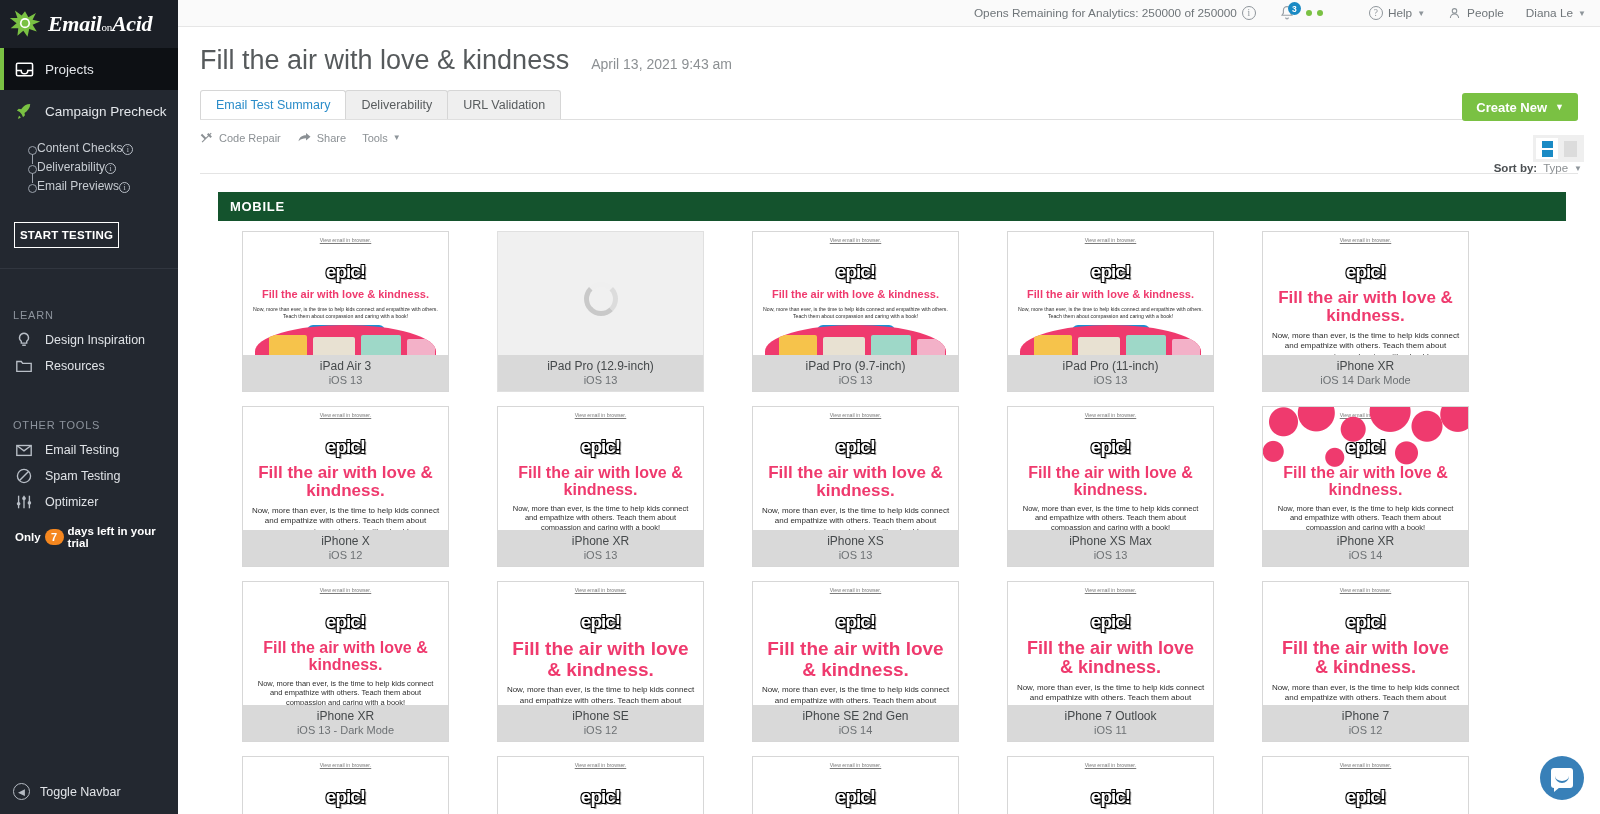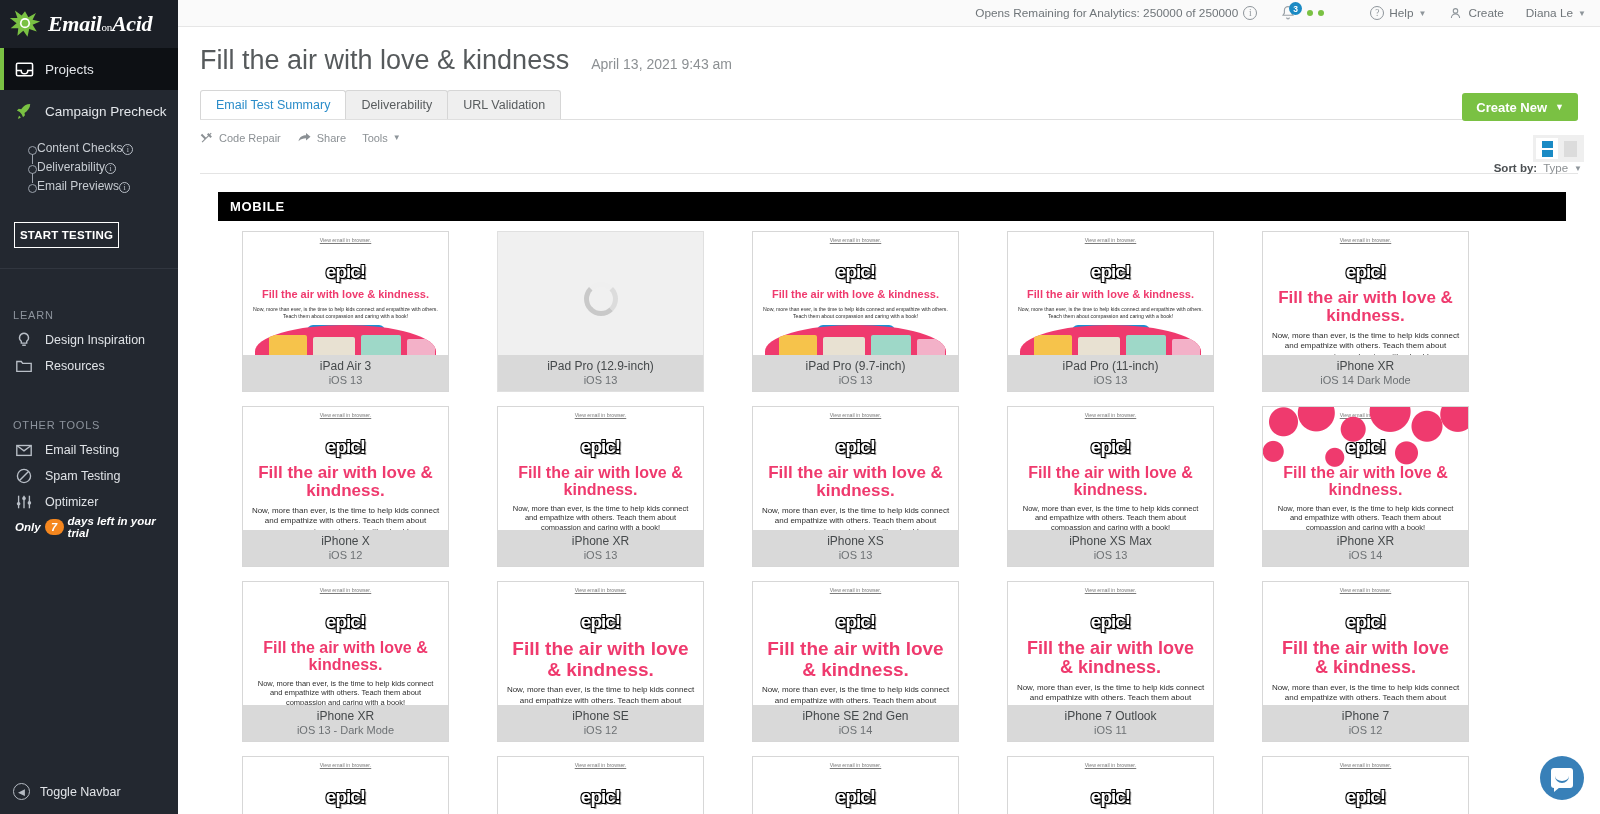--- a/index.html
+++ b/index.html
@@ -71,22 +71,22 @@
     font-size: 11px; color: #8d949d; letter-spacing: 0.8px;
     padding: 0 0 6px 13px;
   }
   .small-item {
     display: flex; align-items: center; gap: 11px;
     height: 26px; padding-left: 15px; font-size: 12.5px; color: #dfe2e6;
     cursor: pointer;
   }
   .trial {
     font-size: 11.5px; color: #ffffff; font-weight: bold;
-    padding-left: 15px; margin-top: 0; display: flex;
-    align-items: center; gap: 4px; font-style: italic;
+    padding-left: 15px; margin-top: 10px; display: flex;
+    align-items: center; gap: 4px;
   }
   .trial-badge {
     background: #f5871f; color: #fff; border-radius: 10px;
     min-width: 19px; height: 16px; font-size: 11px; font-weight: bold;
     display: inline-flex; align-items: center; justify-content: center;
     padding: 0 4px;
   }
   .toggle-navbar {
     position: absolute; bottom: 14px; left: 0; width: 100%;
     display: flex; align-items: center; gap: 10px; padding-left: 13px;
@@ -166,21 +166,21 @@
     font-size: 11.5px; color: #6f7579; display: flex; align-items: center; gap: 6px;
   }
   .sortby b { color: #4c5053; font-size: 11.5px; }
   .sortby .sv { color: #8c9093; cursor: pointer; }
 
   .hr-sep { height: 1px; background: #e4e4e4; margin-top: 28px; }
 
   
   .grid-area { padding: 18px 0 0 18px; }
   .cat-banner {
-    background: #000000; color: #ffffff; font-size: 13px; font-weight: bold;
+    background: #14532d; color: #ffffff; font-size: 13px; font-weight: bold;
     letter-spacing: 0.7px; padding: 7px 0 7px 12px; width: 1348px;
   }
   .grid {
     display: grid; grid-template-columns: repeat(5, 255px);
     column-gap: 0px; row-gap: 0px; margin-top: 10px; width: 1350px;
   }
   .cell { width: 255px; height: 175px; display: flex; justify-content: center; }
   .card {
     width: 207px; height: 161px; border: 1px solid #d7d7d7; background: #fff;
     position: relative; overflow: hidden; cursor: pointer;
@@ -405,21 +405,21 @@
       <div class="tb-item">
         <span class="q-circle">?</span>
         <span>Help</span>
         <span class="caret">▼</span>
       </div>
       <div class="tb-item">
         <svg viewBox="0 0 20 20" width="15" height="15">
             <circle cx="10" cy="6.5" r="3" fill="none" stroke="#8e959a" stroke-width="1.4"></circle>
             <path d="M4.5 16a5.5 5.5 0 0 1 11 0" fill="none" stroke="#8e959a" stroke-width="1.4"></path>
           </svg>
-        <span>Create</span>
+        <span>People</span>
       </div>
       <div class="tb-item">
         <span>Diana Le</span>
         <span class="caret">▼</span>
       </div>
     </div>
 
     <div class="content">
       <div class="title-row">
         <div class="page-title">Fill the air with love &amp; kindness</div>

